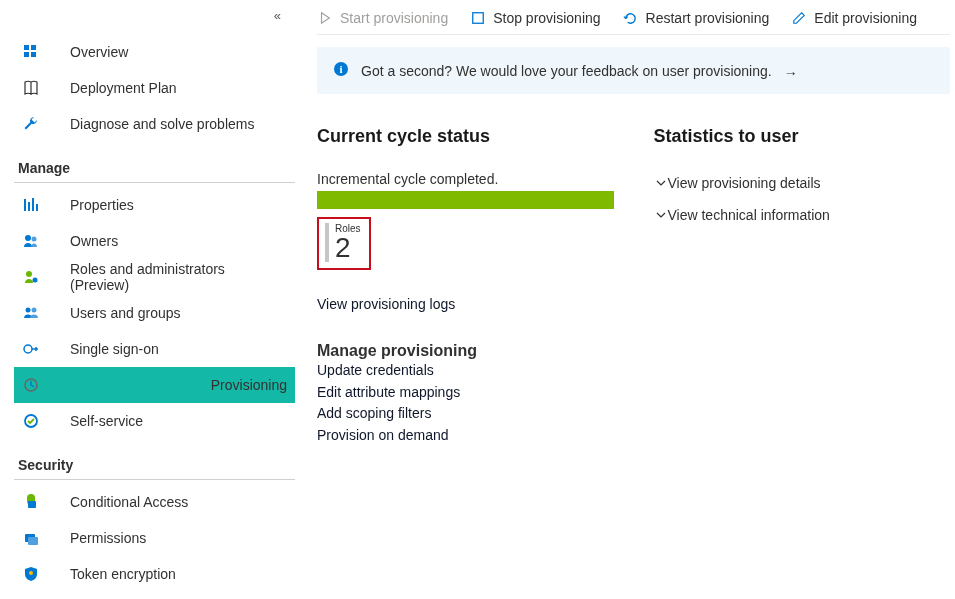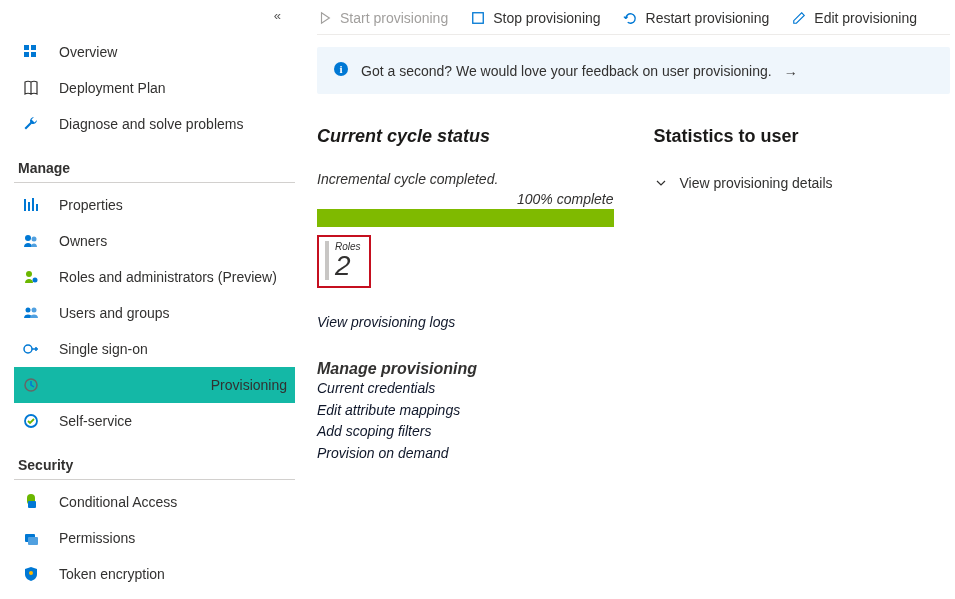--- a/index.html
+++ b/index.html
@@ -25,21 +25,21 @@
       cursor: pointer;
       font-size: 13px;
       color: #555;
     }
     .nav-item {
       display: flex;
       align-items: center;
       height: 36px;
       padding: 0 8px;
       cursor: pointer;
-      gap: 19px;
+      gap: 30px;
     }
     .nav-item.selected { background: #14b8a6; justify-content: space-between; }
     .nav-icon {
       width: 18px;
       height: 18px;
       display: flex;
       align-items: center;
       justify-content: center;
       flex-shrink: 0;
     }
@@ -84,21 +84,21 @@
       gap: 12px;
       font-size: 14px;
       color: #323130;
       cursor: pointer;
     }
     .content-row {
       display: flex;
       margin-top: 32px;
       gap: 40px;
     }
-    .left-col { flex: 1; max-width: 340px; font-style: italic; }
+    .left-col { flex: 1; max-width: 340px; }
     .right-col { flex: 1; }
     h2.section-title {
       font-size: 18px;
       font-weight: 600;
       margin-bottom: 20px;
       color: #1b1a19;
     }
     .status-text { font-size: 14px; margin-bottom: 4px; margin-top: 24px; }
     .progress-label {
       text-align: right;
@@ -122,21 +122,21 @@
       padding-left: 6px;
     }
     .roles-small { font-size: 10px; color: #323130; }
     .roles-big { font-size: 28px; line-height: 1; font-weight: 400; }
     .link-blue { color: #0f172a; cursor: pointer; font-size: 14px; display: block; }
     .logs-link { margin-top: 26px; }
     .manage-links .link-blue { line-height: 1.55; }
     .expander {
       display: flex;
       align-items: center;
-      gap: 12px;
+      gap: 0;
       padding: 8px 0;
       cursor: pointer;
       font-size: 14px;
     }
     .chevron { width: 14px; display: flex; justify-content: center; }
     .manage-section { margin-top: 30px; }
     .manage-heading { font-size: 16px; font-weight: 600; }
   </style>
 </head>
 <body>
@@ -322,48 +322,55 @@
         </svg>
     </span>
     <span>Got a second? We would love your feedback on user provisioning.</span>
     <span>→</span>
   </div>
 
   <div class="content-row">
     <div class="left-col">
       <h2 class="section-title">Current cycle status</h2>
       <div class="status-text">Incremental cycle completed.</div>
-      <div class="progress-label">100% complete</div>
       <div class="progress-bar"></div>
 
       <div class="roles-tile">
         <div class="roles-tile-inner">
           <div class="roles-small">Roles</div>
           <div class="roles-big">2</div>
         </div>
       </div>
 
       <a class="link-blue logs-link">View provisioning logs</a>
 
       <div class="manage-section">
         <div class="manage-heading">Manage provisioning</div>
         <div class="manage-links">
-          <a class="link-blue">Current credentials</a>
+          <a class="link-blue">Update credentials</a>
           <a class="link-blue">Edit attribute mappings</a>
           <a class="link-blue">Add scoping filters</a>
           <a class="link-blue">Provision on demand</a>
         </div>
       </div>
     </div>
 
     <div class="right-col">
       <h2 class="section-title">Statistics to user</h2>
       <div class="expander">
         <span class="chevron">
           <svg viewBox="0 0 12 12" width="12" height="12" fill="none" stroke="#323130" stroke-width="1.2">
               <path d="M2 4l4 4 4-4"></path>
             </svg>
         </span>
         <span>View provisioning details</span>
       </div>
+      <div class="expander">
+        <span class="chevron">
+          <svg viewBox="0 0 12 12" width="12" height="12" fill="none" stroke="#323130" stroke-width="1.2">
+              <path d="M2 4l4 4 4-4"></path>
+            </svg>
+        </span>
+        <span>View technical information</span>
+      </div>
     </div>
   </div>
 </div>
 
 </body></html>

